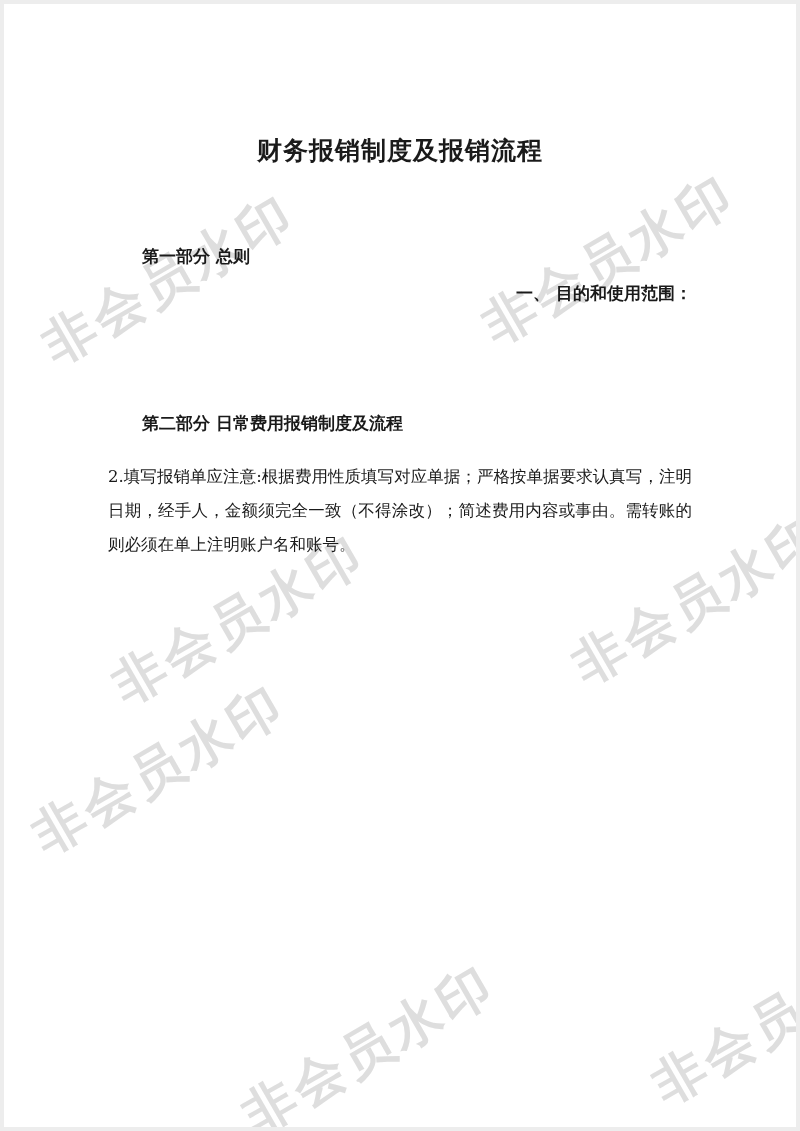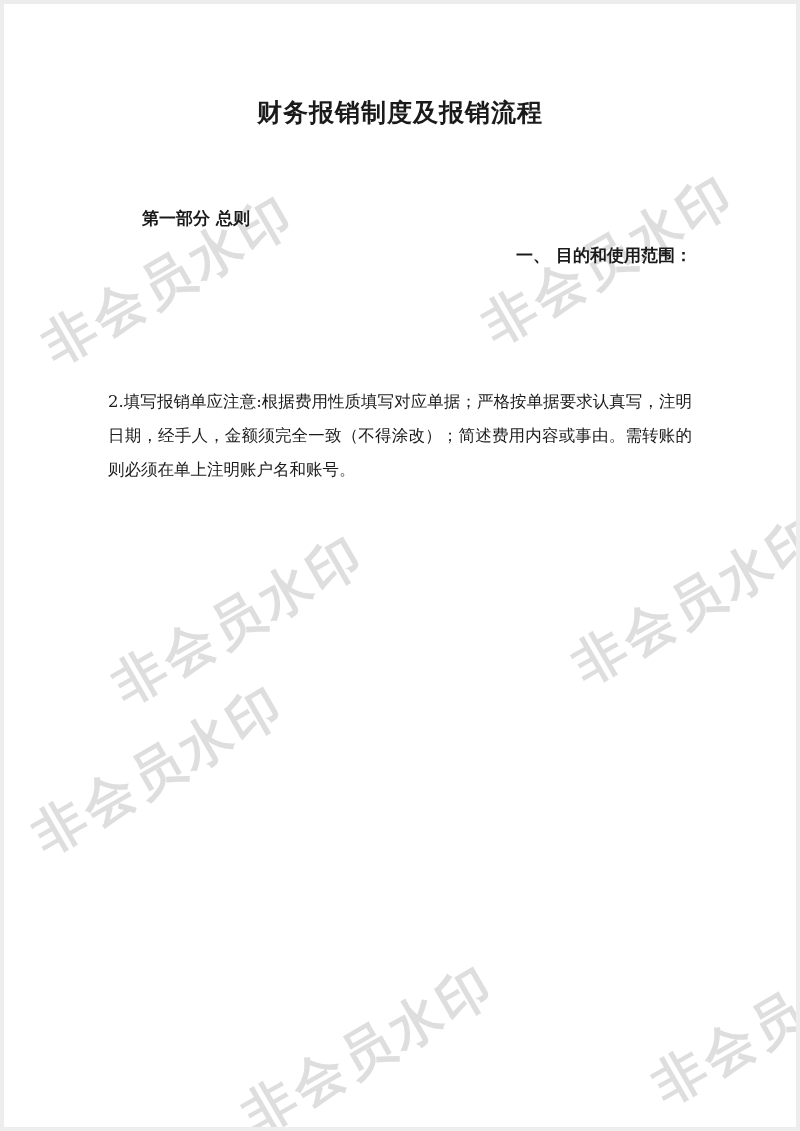--- a/index.html
+++ b/index.html
@@ -13,21 +13,21 @@
     height: 1131px;
     background: #ffffff;
     overflow: hidden;
     box-sizing: border-box;
     font-family: "DejaVu Serif", "Liberation Serif", serif;
     color: #1a1a1a;
   }
   .content {
     position: relative;
     z-index: 3;
-    padding: 78px 108px 0 108px;
+    padding: 116px 108px 0 108px;
   }
   .doc-title {
     text-align: center;
     font-size: 25px;
     font-weight: bold;
     letter-spacing: 1px;
     margin: 16px 0 0 0;
     line-height: 1.5;
   }
   .spacer-lg { height: 72px; }
@@ -115,20 +115,21 @@
 
     <div class="part-heading">第一部分  总则</div>
 
     <div class="sub-heading">一、 目的和使用范围：</div>
 
 
 
 
     <div class="spacer-xl"></div>
 
+    <div class="part-heading">第二部分  日常费用报销制度及流程</div>
 
 
 
     <div class="spacer-sm"></div>
 
     <p class="body">2.填写报销单应注意:根据费用性质填写对应单据；严格按单据要求认真写，注明日期，经手人，金额须完全一致（不得涂改）；简述费用内容或事由。需转账的则必须在单上注明账户名和账号。</p>
 
   </div>
 
   <div class="edge top"></div>

